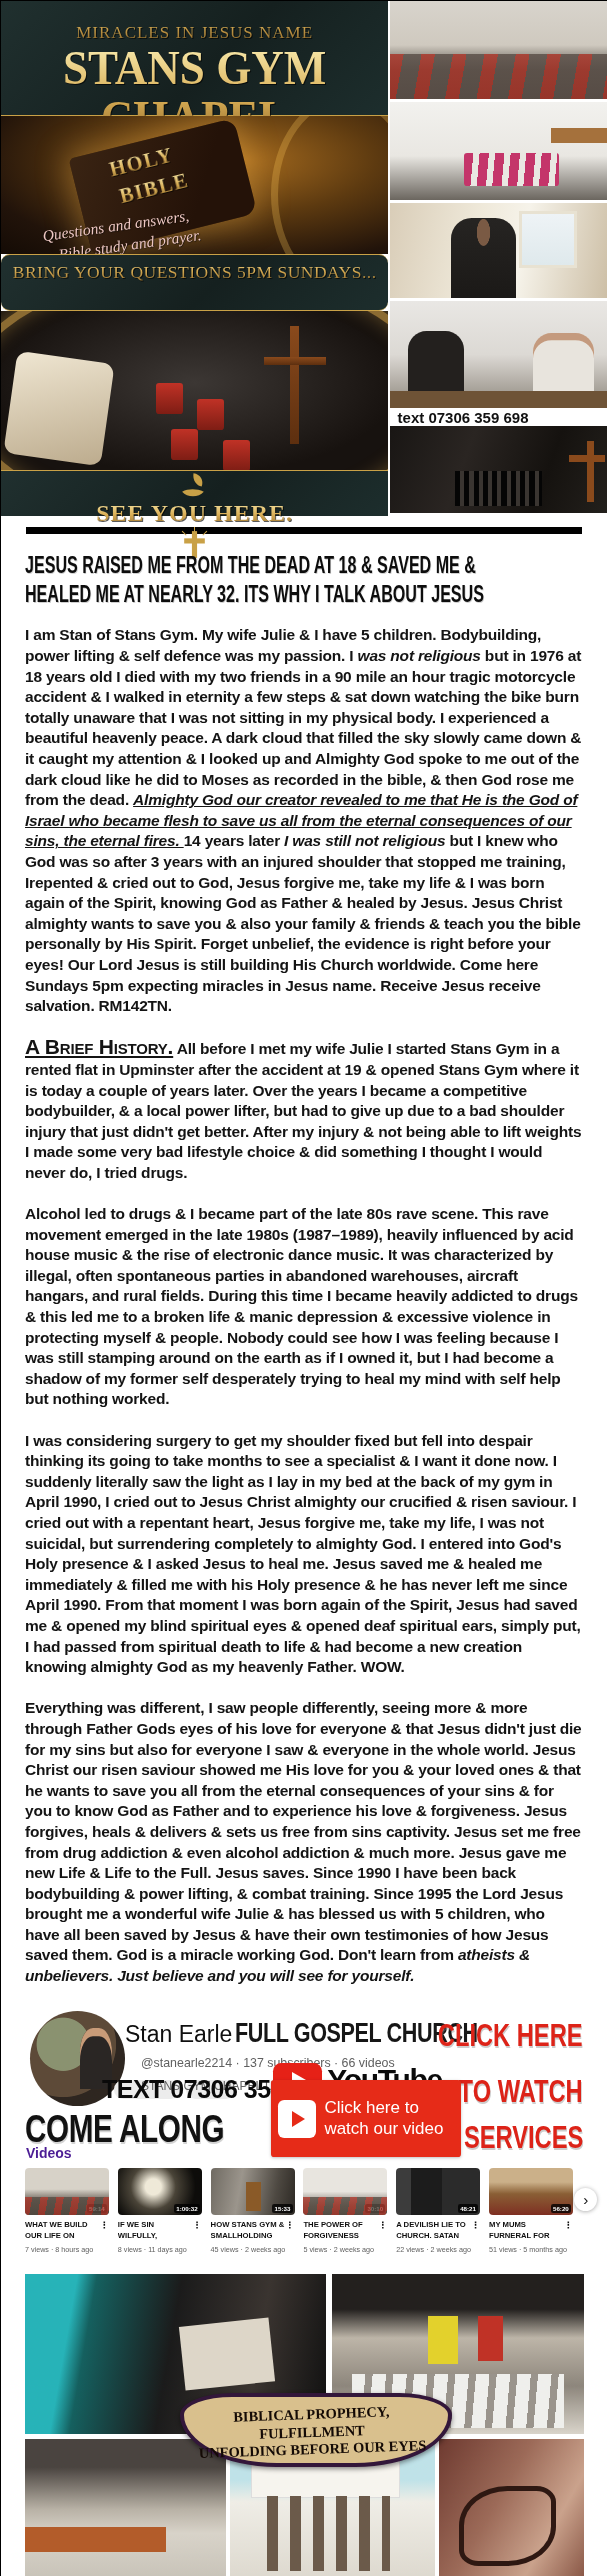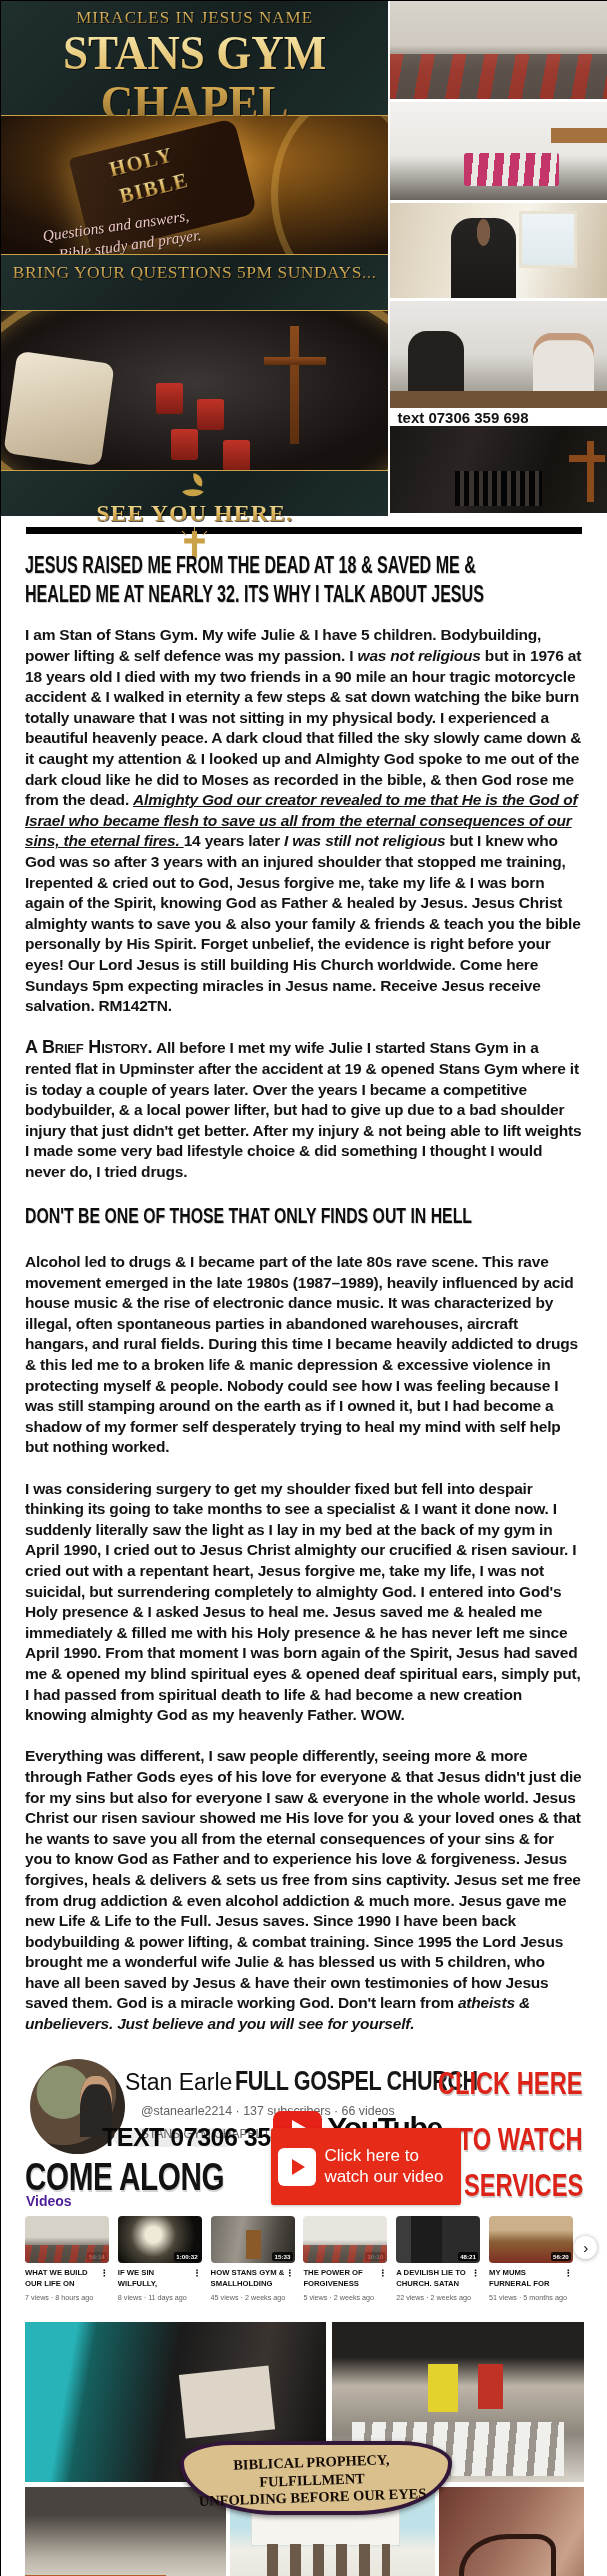--- a/index.html
+++ b/index.html
@@ -6,33 +6,33 @@
   body{width:608px;font-family:"Liberation Sans","DejaVu Sans",sans-serif;color:#161616;}
   .frame{width:606px;border:1px solid #000;}
   
   .hero{display:flex;height:515px;background:#fff;}
   .hero-left{width:388px;display:flex;flex-direction:column;}
   .dark{background:linear-gradient(135deg,#20302f 0%,#15201f 55%,#1d2e2d 100%);}
   .serif{font-family:"Liberation Serif","DejaVu Serif",serif;}
   .gold{color:#dfb964;background:linear-gradient(#f9ecb0,#d9ae55 55%,#8a6426);-webkit-background-clip:text;background-clip:text;-webkit-text-fill-color:transparent;}
   .goldshadow{filter:drop-shadow(1px 1.5px 0.5px rgba(0,0,0,.65));}
   .banner-a{height:114px;text-align:center;border-bottom:0.5px solid #c9a147;}
-  .tagline{padding-top:7px;font-size:17px;letter-spacing:1px;}
+  .tagline{padding-top:22px;font-size:17px;letter-spacing:1px;}
   .biglogo{font-size:49px;font-weight:800;letter-spacing:0;line-height:1.02;transform:scaleX(.92);transform-origin:50% 50%;}
   .gold-rule{height:1.5px;margin:4.1px 18.5px 0;background:linear-gradient(90deg,rgba(201,161,71,0),#e6c578 20%,#e6c578 80%,rgba(201,161,71,0));}
   .motto{font-size:15.5px;letter-spacing:0.5px;margin-top:7.2px;}
   .bible-art{height:140px;position:relative;overflow:hidden;background:radial-gradient(ellipse at 62% 32%,#a46a1e 0%,#5d3a10 40%,#21130a 78%,#140b05 100%);}
   .bible-book{position:absolute;left:77px;top:20.6px;width:170px;height:98px;background:linear-gradient(120deg,#3a2413,#241208 70%);border-radius:5.2px 13.4px 13.4px 5.2px;transform:rotate(-14deg);box-shadow:0 0 31px 5.2px rgba(255,190,80,.35);}
   .bible-word{position:absolute;left:108px;top:35px;transform:rotate(-14deg);font-size:20.6px;font-weight:700;letter-spacing:1.5px;}
   .bible-word2{top:61px;left:118px;}
   .bible-script{position:absolute;left:41px;font-size:15.5px;font-style:italic;color:#eec7c2;font-family:"Liberation Serif","DejaVu Serif",serif;transform:rotate(-8deg);text-shadow:0.5px 0.5px 1px #000;}
   .bscript1{top:101px;}
   .bscript2{top:120px;left:57px;}
   .swirl{position:absolute;right:-31px;top:-20.6px;width:134px;height:185px;border:7.2px solid rgba(255,200,90,.28);border-radius:50%;}
-  .banner-b{height:55px;text-align:center;border-top:1px solid #c9a147;border-bottom:1px solid #c9a147;}
+  .banner-b{height:55px;text-align:center;border-top:1px solid #c9a147;border-bottom:1px solid #c9a147;border-radius:9px;}
   .invite1{padding-top:6.2px;font-size:17.5px;letter-spacing:0.5px;}
   .invite2{font-size:16px;letter-spacing:0.5px;margin-top:2.1px;}
   .chapel-photo{height:161px;position:relative;overflow:hidden;background:radial-gradient(ellipse at 50% 45%,#3c3734 0%,#17120f 75%);}
   .ring{position:absolute;left:-41px;top:-46px;width:464px;height:247px;border:8.2px solid rgba(235,180,80,.55);border-radius:50%;box-shadow:0 0 20.6px rgba(255,200,90,.35), inset 0 0 20.6px rgba(255,200,90,.3);}
   .sofa{position:absolute;left:9.3px;top:46px;width:98px;height:103px;background:linear-gradient(160deg,#efe6d2,#bcab8d);border-radius:11.3px;transform:rotate(8deg);}
   .chair-red{position:absolute;width:27px;height:31px;background:linear-gradient(#c03226,#7e1d14);border-radius:3.1px;}
   .woodcross-v{position:absolute;background:linear-gradient(#8a4a1c,#5d2f0f);}
   .see-banner{height:45px;display:flex;align-items:center;justify-content:space-between;border-top:1.5px solid #c9a147;padding:0 13.4px;flex-direction:column;}
   .see-text{font-size:24px;font-weight:800;letter-spacing:1px;}
   .hero-right{width:217px;margin-left:0;display:flex;flex-direction:column;background:#fff;border-left:2.1px solid #fff;}
@@ -57,21 +57,21 @@
   .p-gym .crossw{position:absolute;right:6%;top:18%;width:7.2px;height:70%;background:#8a4a1c;}
   .p-gym .crossw2{position:absolute;right:1%;top:34%;width:36px;height:6.2px;background:#8a4a1c;}
   
   .content{padding:0 24px;}
   .divider-bar{height:7.2px;background:#000;margin:11.3px 1px 15.5px;}
   .cx{display:inline-block;transform:scaleX(var(--sx,.7));transform-origin:0 50%;white-space:nowrap;}
   h1.art{margin:0 0 17.5px;font-size:24px;line-height:29px;font-weight:800;color:#0d0d0d;text-shadow:1px 1px 0 rgba(120,120,120,.35);}
   .para{font-size:15.5px;line-height:20.6px;font-weight:700;letter-spacing:-0.2px;margin:0 0 20.6px;color:#141414;}
   .seg-i{font-style:italic;}
   .seg-biu{font-style:italic;font-weight:800;text-decoration:underline;}
-  .history-label{font-variant:small-caps;font-weight:800;font-size:18px;}
+  .history-label{font-variant:small-caps;font-weight:800;text-decoration:underline;font-size:21px;}
   h2.hell{margin:3.1px 0 23px;font-size:22px;line-height:26px;font-weight:800;color:#0d0d0d;text-shadow:1px 1px 0 rgba(120,120,120,.3);}
   
   .yt{position:relative;height:263px;margin-top:3.1px;}
   .avatar{position:absolute;left:5.2px;top:4.1px;width:95px;height:95px;border-radius:50%;overflow:hidden;background:radial-gradient(circle at 35% 35%,#8a9270 0 30%,#5d4a38 31% 60%,#2e2620 61% 100%);}
   .avatar .head{position:absolute;left:52%;top:18%;width:34%;height:64%;background:#2a2624;border-radius:40% 40% 0 0;box-shadow:inset 0 8.2px 0 #c89b78;}
   .ch-row{position:absolute;left:100px;top:10.3px;white-space:nowrap;}
   .ch-name{font-size:23px;color:#0f0f0f;}
   .ch-title{font-size:27px;font-weight:900;letter-spacing:-0.5px;display:inline-block;transform:scaleX(.8);transform-origin:0 50%;}
   .ch-meta{position:absolute;left:116px;top:49px;font-size:12.4px;color:#606060;}
   .ch-desc{position:absolute;left:116px;top:72px;font-size:12px;color:#606060;}
@@ -224,21 +224,20 @@
 
     <h1 class="art">
       <span class="cx" style="--sx:.67">JESUS RAISED ME FROM THE DEAD AT 18 &amp; SAVED ME &amp;</span><br>
       <span class="cx" style="--sx:.67">HEALED ME AT NEARLY 32. ITS WHY I TALK ABOUT JESUS</span>
     </h1>
 
     <p class="para"><span>I am Stan of Stans Gym. My wife Julie &amp; I have 5 children. Bodybuilding, power lifting &amp; self defence was my passion. I </span><span class="seg-i">was not religious</span><span> but in 1976 at 18 years old I died with my two friends in a 90 mile an hour tragic motorcycle accident &amp; I walked in eternity a few steps &amp; sat down watching the bike burn totally unaware that I was not sitting in my physical body. I experienced a beautiful heavenly peace. A dark cloud that filled the sky slowly came down &amp; it caught my attention &amp; I looked up and Almighty God spoke to me out of the dark cloud like he did to Moses as recorded in the bible, &amp; then God rose me from the dead. </span><span class="seg-biu">Almighty God our creator revealed to me that He is the God of Israel who became flesh to save us all from the eternal consequences of our sins, the eternal fires. </span><span>14 years later </span><span class="seg-i">I was still not religious</span><span> but I knew who God was so after 3 years with an injured shoulder that stopped me training, Irepented &amp; cried out to God, Jesus forgive me, take my life &amp; I was born again of the Spirit, knowing God as Father &amp; healed by Jesus. Jesus Christ almighty wants to save you &amp; also your family &amp; friends &amp; teach you the bible personally by His Spirit. Forget unbelief, the evidence is right before your eyes! Our Lord Jesus is still building His Church worldwide. Come here Sundays 5pm expecting miracles in Jesus name. Receive Jesus receive salvation. RM142TN.</span></p>
 
     <p class="para"><span class="history-label">A Brief History.</span><span> All before I met my wife Julie I started Stans Gym in a rented flat in Upminster after the accident at 19 &amp; opened Stans Gym where it is today a couple of years later. Over the years I became a competitive bodybuilder, &amp; a local power lifter, but had to give up due to a bad shoulder injury that just didn't get better. After my injury &amp; not being able to lift weights I made some very bad lifestyle choice &amp; did something I thought I would never do, I tried drugs.</span></p>
 
-    <h2 class="hell"><span class="cx" style="--sx:.72">DON'T BE ONE OF THOSE THAT ONLY FINDS OUT IN HELL</span></h2>
 
     <p class="para">Alcohol led to drugs &amp; I became part of the late 80s rave scene. This rave movement emerged in the late 1980s (1987–1989), heavily influenced by acid house music &amp; the rise of electronic dance music. It was characterized by illegal, often spontaneous parties in abandoned warehouses, aircraft hangars, and rural fields. During this time I became heavily addicted to drugs &amp; this led me to a broken life &amp; manic depression &amp; excessive violence in protecting myself &amp; people. Nobody could see how I was feeling because I was still stamping around on the earth as if I owned it, but I had become a shadow of my former self desperately trying to heal my mind with self help but nothing worked.</p>
 
     <p class="para">I was considering surgery to get my shoulder fixed but fell into despair thinking its going to take months to see a specialist &amp; I want it done now. I suddenly literally saw the light as I lay in my bed at the back of my gym in April 1990, I cried out to Jesus Christ almighty our crucified &amp; risen saviour. I cried out with a repentant heart, Jesus forgive me, take my life, I was not suicidal, but surrendering completely to almighty God. I entered into God's Holy presence &amp; I asked Jesus to heal me. Jesus saved me &amp; healed me immediately &amp; filled me with his Holy presence &amp; he has never left me since April 1990. From that moment I was born again of the Spirit, Jesus had saved me &amp; opened my blind spiritual eyes &amp; opened deaf spiritual ears, simply put, I had passed from spiritual death to life &amp; had become a new creation knowing almighty God as my heavenly Father. WOW.</p>
 
     <p class="para"><span>Everything was different, I saw people differently, seeing more &amp; more through Father Gods eyes of his love for everyone &amp; that Jesus didn't just die for my sins but also for everyone I saw &amp; everyone in the whole world. Jesus Christ our risen saviour showed me His love for you &amp; your loved ones &amp; that he wants to save you all from the eternal consequences of your sins &amp; for you to know God as Father and to experience his love &amp; forgiveness. Jesus forgives, heals &amp; delivers &amp; sets us free from sins captivity. Jesus set me free from drug addiction &amp; even alcohol addiction &amp; much more. Jesus gave me new Life &amp; Life to the Full. Jesus saves. Since 1990 I have been back bodybuilding &amp; power lifting, &amp; combat training. Since 1995 the Lord Jesus brought me a wonderful wife Julie &amp; has blessed us with 5 children, who have all been saved by Jesus &amp; have their own testimonies of how Jesus saved them. God is a miracle working God. Don't learn from </span><span class="seg-i">atheists &amp; unbelievers. Just believe and you will see for yourself.</span></p>
 
     <div class="yt">
       <div class="avatar">
           <div class="head"></div>

